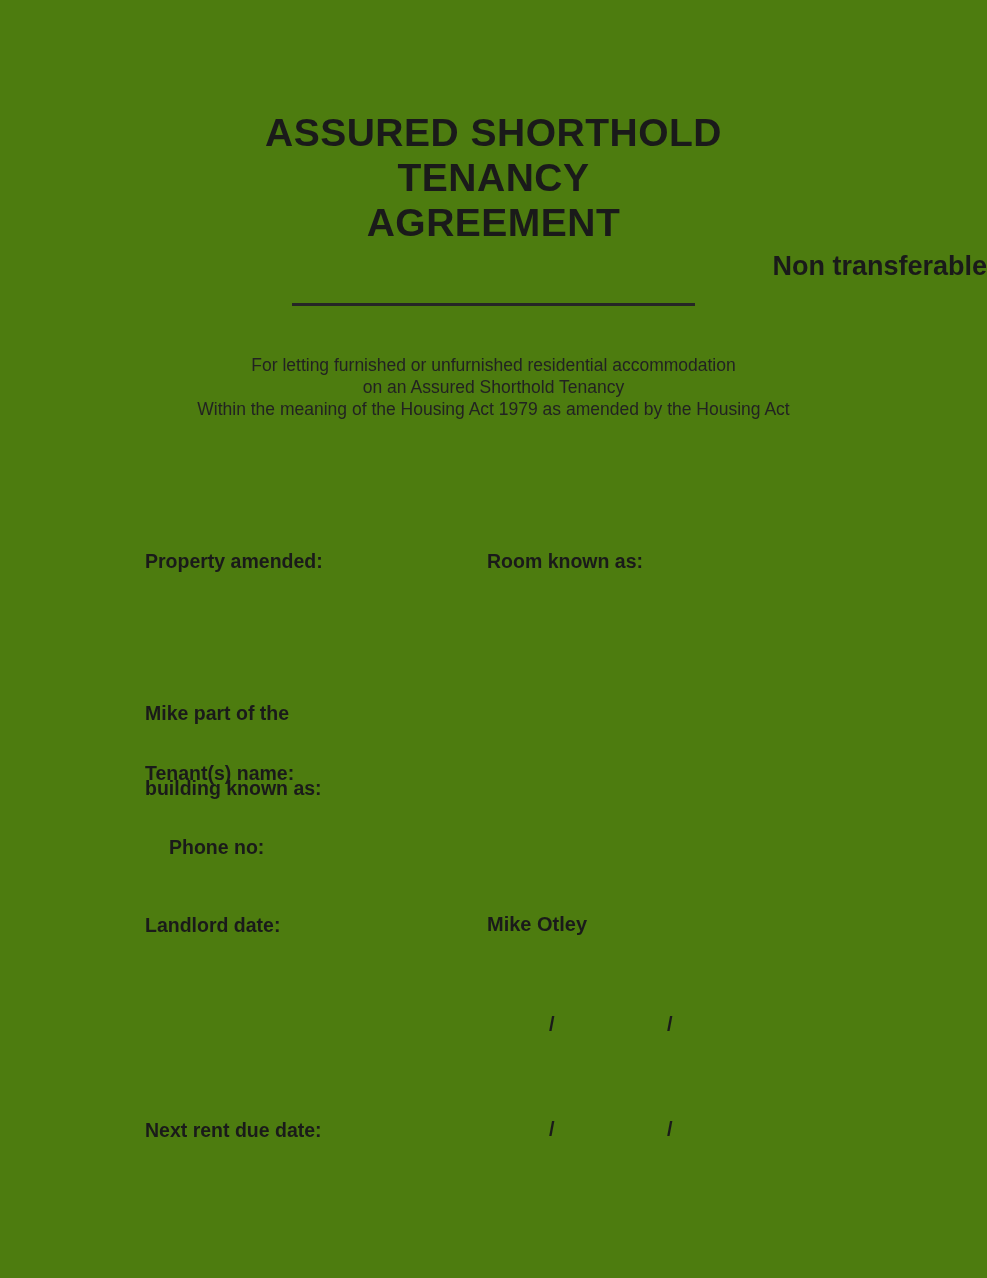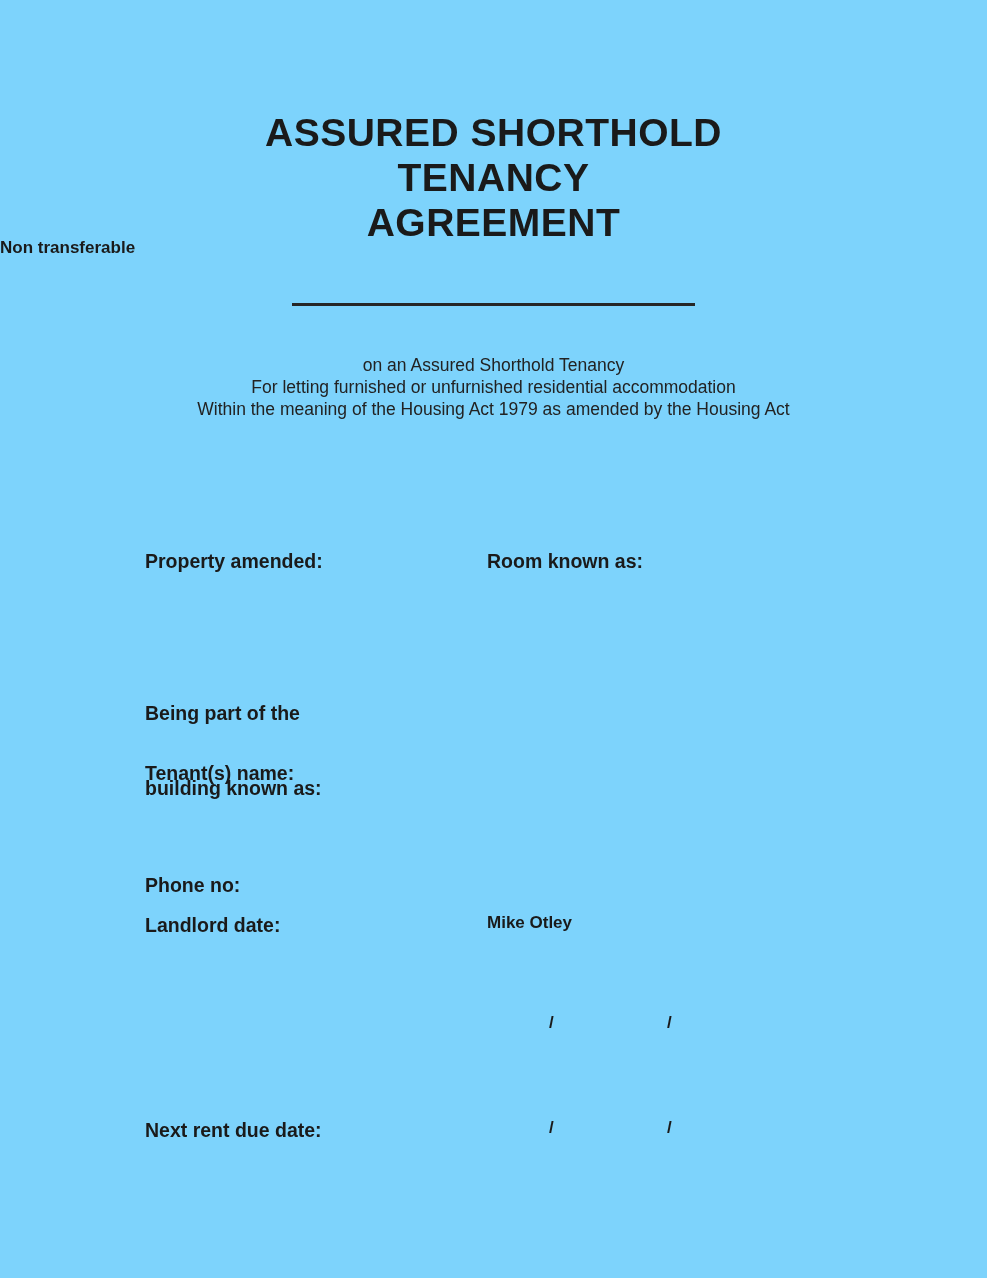--- a/index.html
+++ b/index.html
@@ -4,43 +4,43 @@
 <style>
   html, body {
     margin: 0;
     padding: 0;
     background: #ffffff;
   }
   .page {
     position: relative;
     width: 987px;
     height: 1278px;
-    background: #7dd3fc;
+    background: #4d7c0f;
     font-family: "Liberation Sans", "DejaVu Sans", sans-serif;
     color: #1a1a1a;
     overflow: hidden;
   }
   .doc-title {
     position: absolute;
     top: 110px;
     left: 0;
     width: 100%;
     text-align: center;
     font-size: 39px;
     font-weight: bold;
     line-height: 45px;
     letter-spacing: 0.5px;
   }
   .doc-subtitle {
     position: absolute;
-    top: 238px;
+    top: 251px;
     left: 0;
     width: 100%;
-    text-align: left;
-    font-size: 17px;
+    text-align: right;
+    font-size: 27px;
     font-weight: bold;
   }
   .divider {
     position: absolute;
     top: 303px;
     left: 292px;
     width: 403px;
     height: 3px;
     background: #262626;
   }
@@ -57,62 +57,62 @@
   }
   .lbl {
     position: absolute;
     font-size: 19.5px;
     font-weight: bold;
     white-space: pre;
     line-height: 25px;
   }
   .val {
     position: absolute;
-    font-size: 17px;
+    font-size: 20px;
     font-weight: bold;
     white-space: pre;
   }
   .col-left  { left: 145px; }
   .col-right { left: 487px; }
   .slash-1 { left: 549px; }
   .slash-2 { left: 667px; }
   .r-property { top: 549px; }
   .r-being    { top: 651px; }
   .r-tenant   { top: 761px; }
-  .r-phone    { top: 873px; }
+  .r-phone    { top: 835px; margin-left: 24px; }
   .r-landlord { top: 913px; }
   .r-commence { top: 1013px; }
   .r-nextrent { top: 1118px; }
 </style>
 </head>
 <body>
 
 <div class="page">
 
   <div class="doc-title">
     <div>ASSURED SHORTHOLD</div>
     <div>TENANCY</div>
     <div>AGREEMENT</div>
   </div>
 
   <div class="doc-subtitle">Non transferable</div>
 
   <div class="divider"></div>
 
   <div class="intro">
+    <div>For letting furnished or unfurnished residential accommodation</div>
     <div>on an Assured Shorthold Tenancy</div>
-    <div>For letting furnished or unfurnished residential accommodation</div>
     <div>Within the meaning of the Housing Act 1979 as amended by the Housing Act</div>
   </div>
 
   <span class="lbl col-left r-property">Property amended:</span>
   <span class="lbl col-right r-property">Room known as:</span>
 
   <div class="lbl col-left r-being">
-    <div>Being part of the</div>
+    <div>Mike part of the</div>
     <div>building known as:</div>
   </div>
 
   <span class="lbl col-left r-tenant">Tenant(s) name:</span>
 
   <span class="lbl col-left r-phone">Phone no:</span>
 
   <span class="lbl col-left r-landlord">Landlord date:</span>
   <span class="val col-right r-landlord">Mike Otley</span>
 

